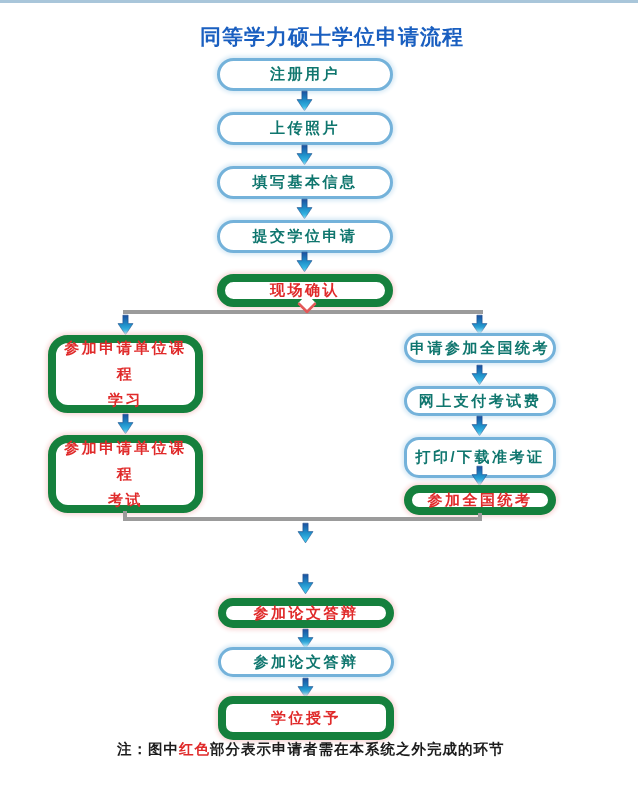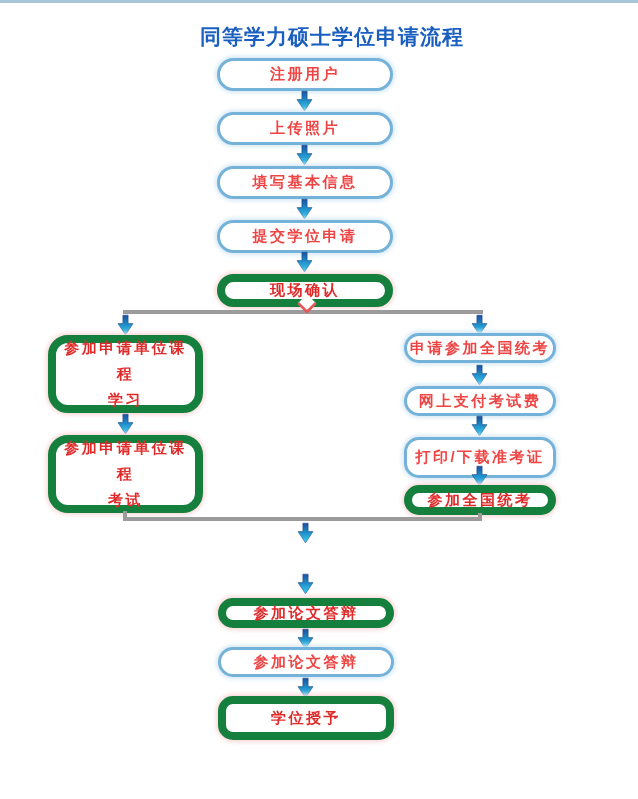--- a/index.html
+++ b/index.html
@@ -18,21 +18,21 @@
     position:absolute;left:200px;top:23px;
     font-size:21px;font-weight:bold;color:#1a5fc0;
     letter-spacing:1px;white-space:nowrap;
   }
   .pill{
     position:absolute;box-sizing:border-box;
     background:#ffffff;
     display:flex;align-items:center;justify-content:center;
     text-align:center;
     font-weight:bold;font-size:15px;letter-spacing:2.5px;
-    color:#ef4444;
+    color:#0f766e;
   }
   .pill.blue{
     border:3px solid #74b2da;
     box-shadow:0 0 4px 2px #d6e9f5;
   }
   .pill.red{
     border:8px solid #15803d;
     box-shadow:0 0 4px 2px #f8d8d8;
   }
   .pill.red-text{color:#e02a2a;}
@@ -199,14 +199,17 @@
   </div>
 
   <svg class="arrow" style="left:298px;top:678px;" viewBox="0 0 16 21">
       <use href="#arrow-shape"></use>
     </svg>
 
   <div class="pill red red-text r15" style="left:218px;top:696px;width:176px;height:44px;">
     <span>学位授予</span>
   </div>
 
+  <div class="note">
+    <span>注：图中</span><span class="red">红色</span><span>部分表示申请者需在本系统之外完成的环节</span>
+  </div>
 
 </div>
 
 </body></html>

